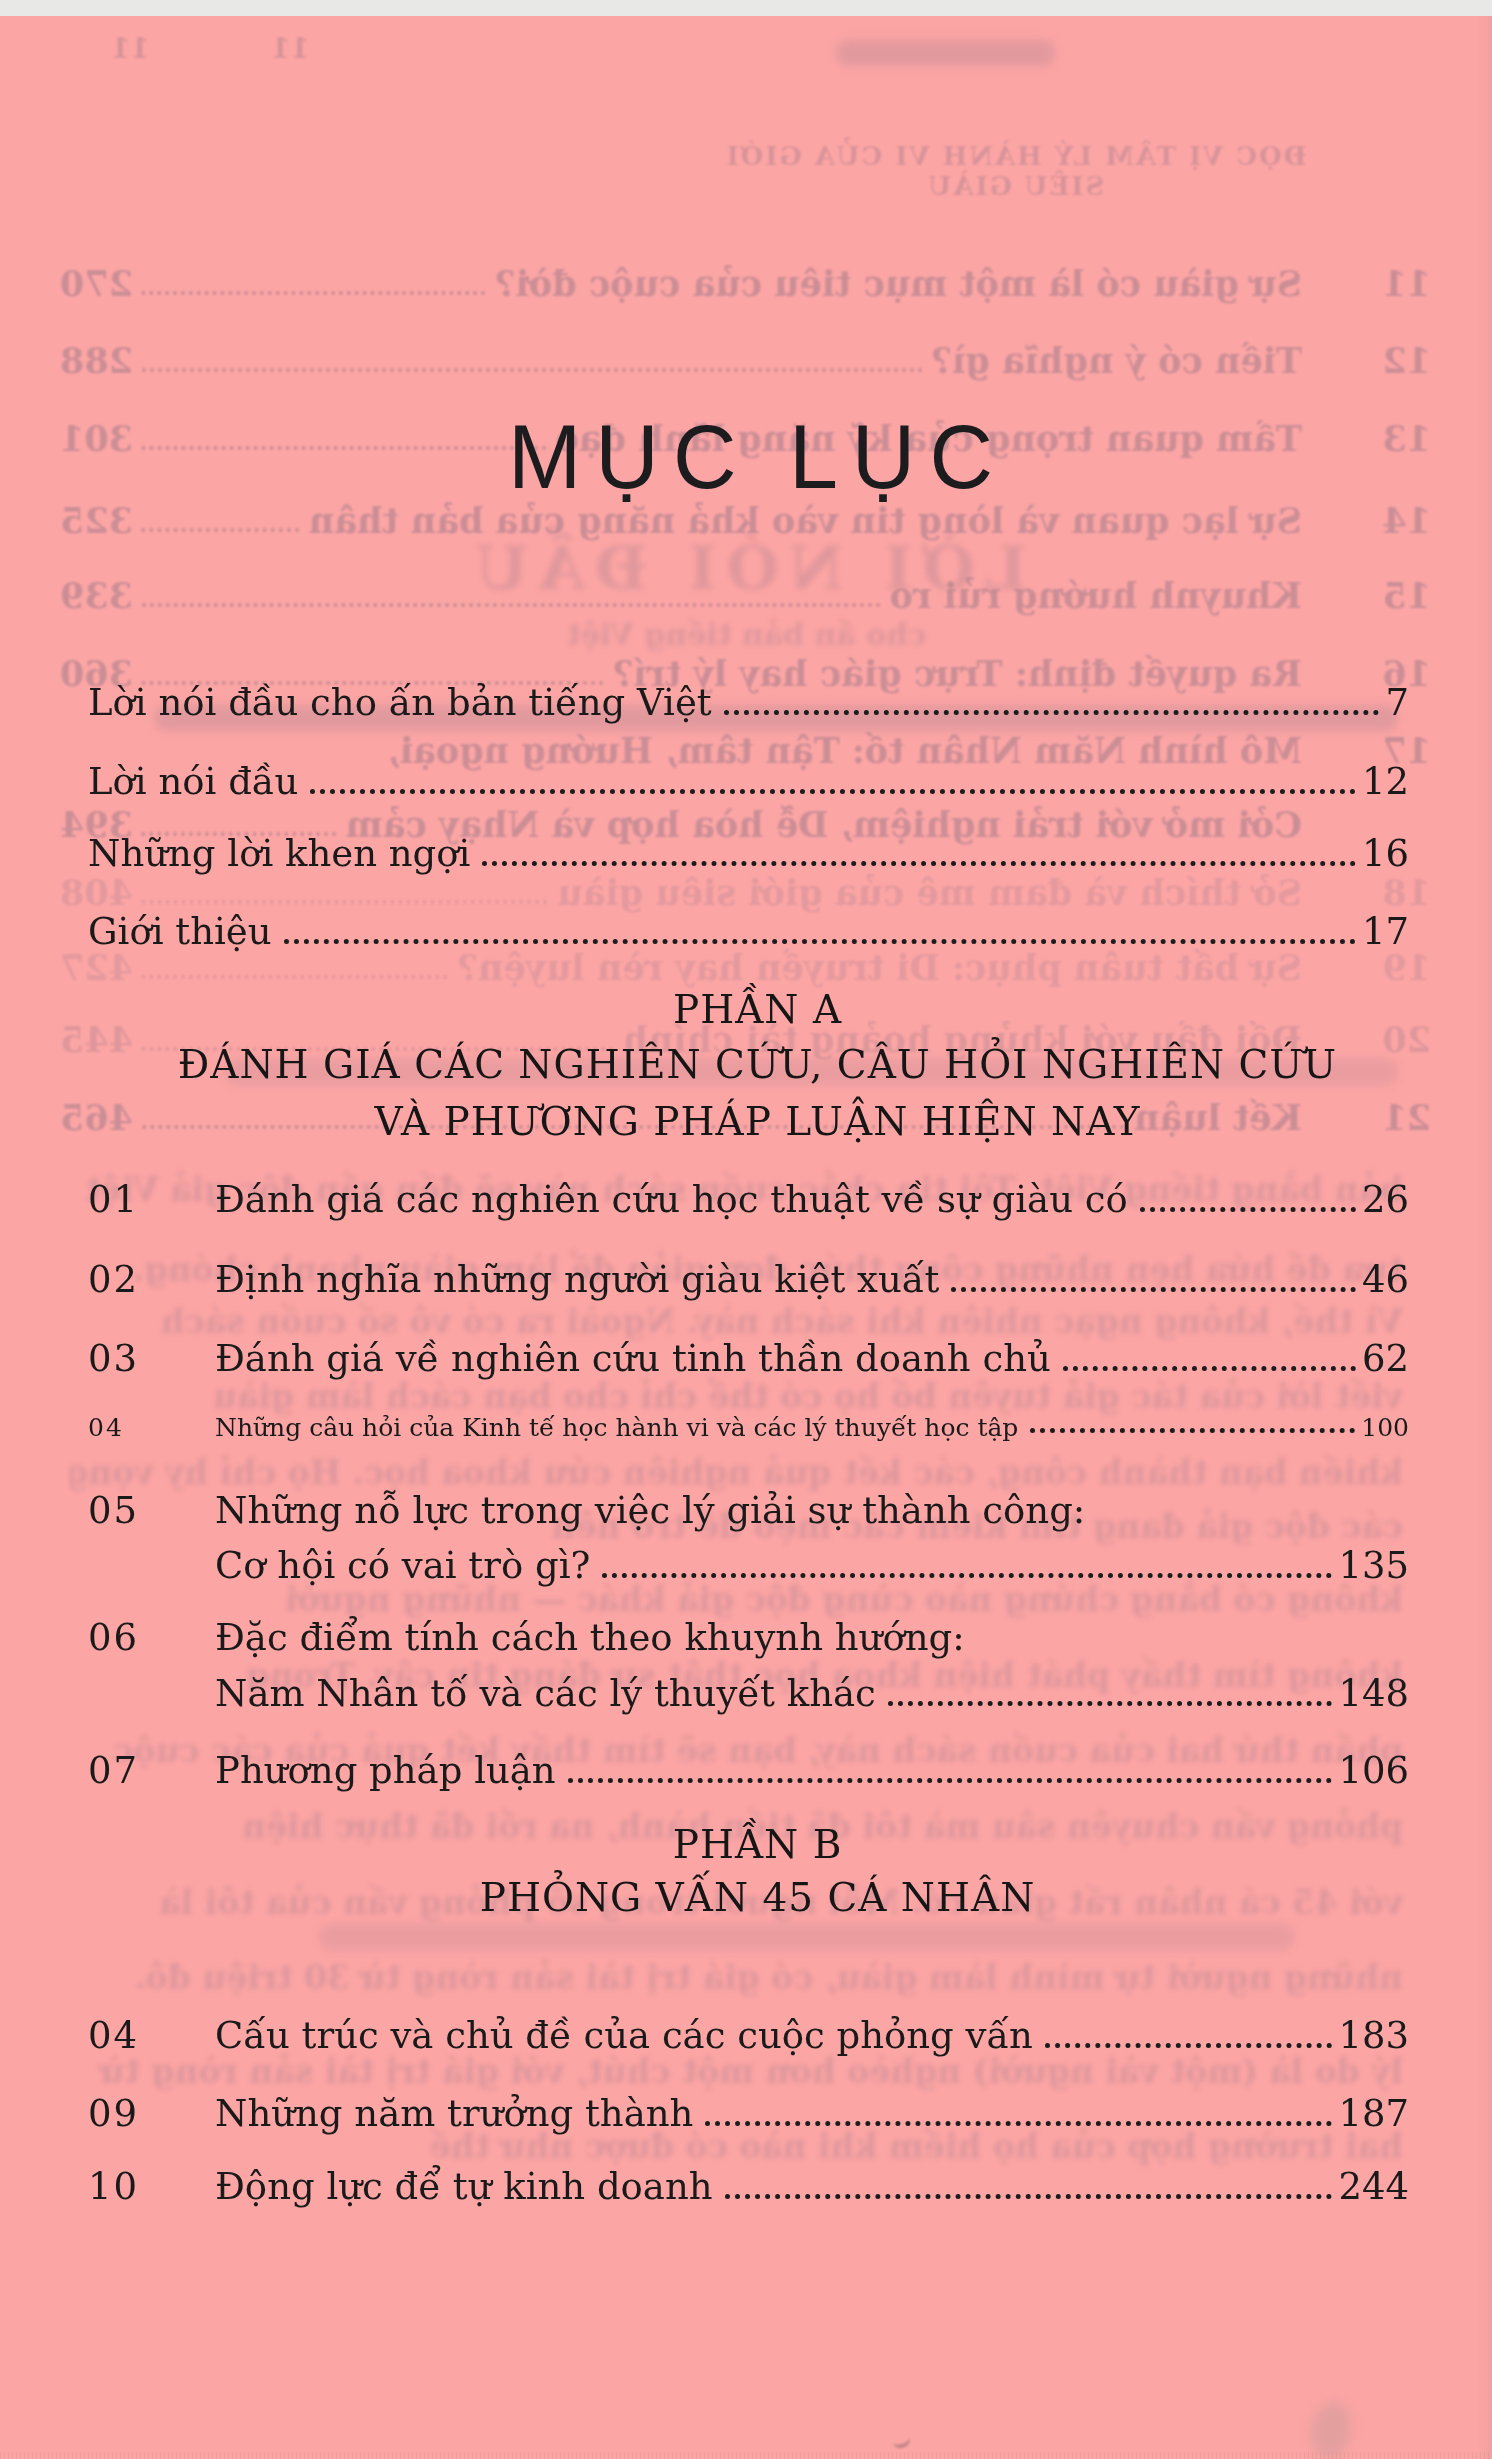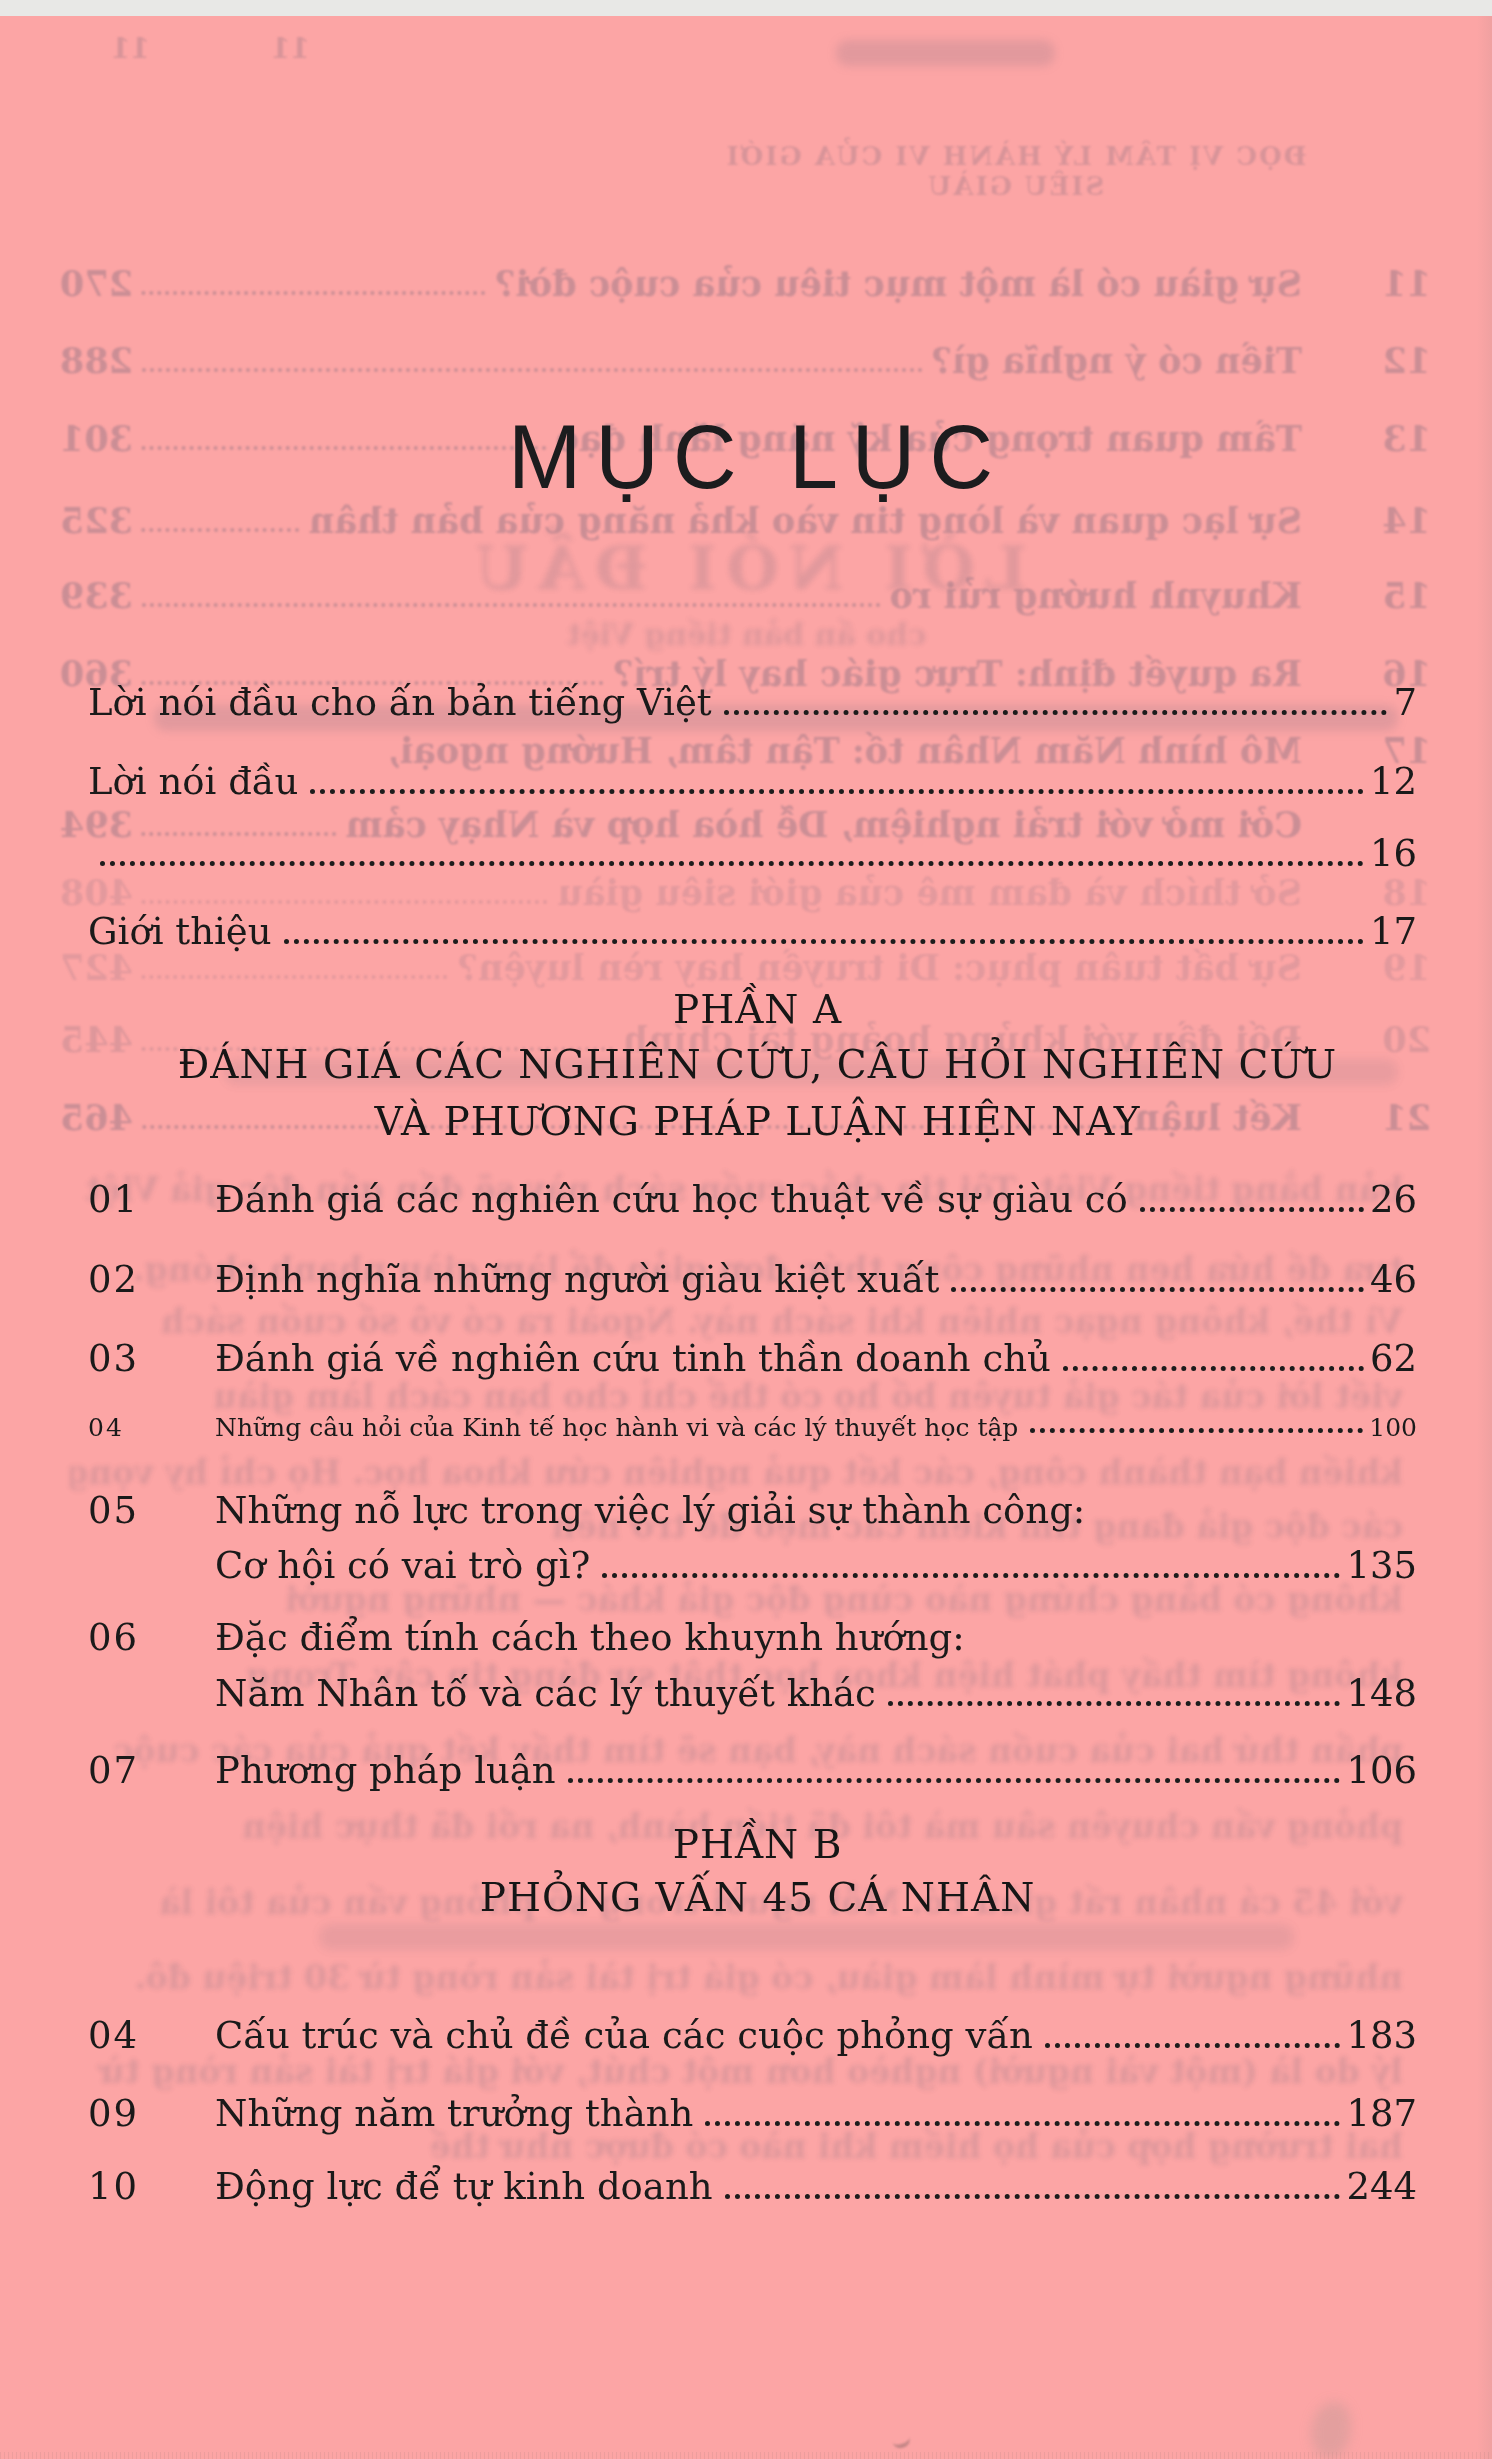--- a/index.html
+++ b/index.html
@@ -40,21 +40,21 @@
     opacity:.62;filter:blur(2px);white-space:nowrap;overflow:hidden;}
   .ghost .gbar{position:absolute;background:rgba(96,96,120,0.16);height:26px;
     border-radius:12px;filter:blur(5px);}
   
   .content{position:absolute;inset:0;}
   .title{
     position:absolute;top:390px;left:88px;right:66px;text-align:center;
     font-family:"Liberation Sans","DejaVu Sans",sans-serif;font-weight:300;
     font-size:88px;letter-spacing:14px;color:#1c1c1e;transform:scaleY(1.04);
   }
-  .row{position:absolute;left:88px;right:76px;display:flex;
+  .row{position:absolute;left:88px;right:84px;display:flex;
     font-size:37px;white-space:nowrap;}
   .row .num{width:127px;flex:0 0 127px;letter-spacing:2px;}
   .row .label{flex:0 1 auto;overflow:hidden;}
   .row .dots{flex:1 1 0;min-width:12px;border-bottom:5px dotted #1c1c1c;margin:0 6px 9px 12px;}
   .row .pageno{flex:0 0 auto;}
   .row.tight{font-size:25px;}
   .row.nolead .label{flex:0 0 auto;}
   .part{position:absolute;left:88px;right:66px;text-align:center;font-size:39px;
     letter-spacing:1px;color:#161616;}
 </style>
@@ -174,20 +174,21 @@
       <span class="label">Lời nói đầu cho ấn bản tiếng Việt</span>
       <span class="dots"></span>
       <span class="pageno">7</span>
     </div>
     <div class="row" style="top:744px">
       <span class="label">Lời nói đầu</span>
       <span class="dots"></span>
       <span class="pageno">12</span>
     </div>
     <div class="row" style="top:816px">
+      <span class="label">Những lời khen ngợi</span>
       <span class="dots"></span>
       <span class="pageno">16</span>
     </div>
     <div class="row" style="top:894px">
       <span class="label">Giới thiệu</span>
       <span class="dots"></span>
       <span class="pageno">17</span>
     </div>
 
     <div class="part" style="top:971px">PHẦN A</div>

